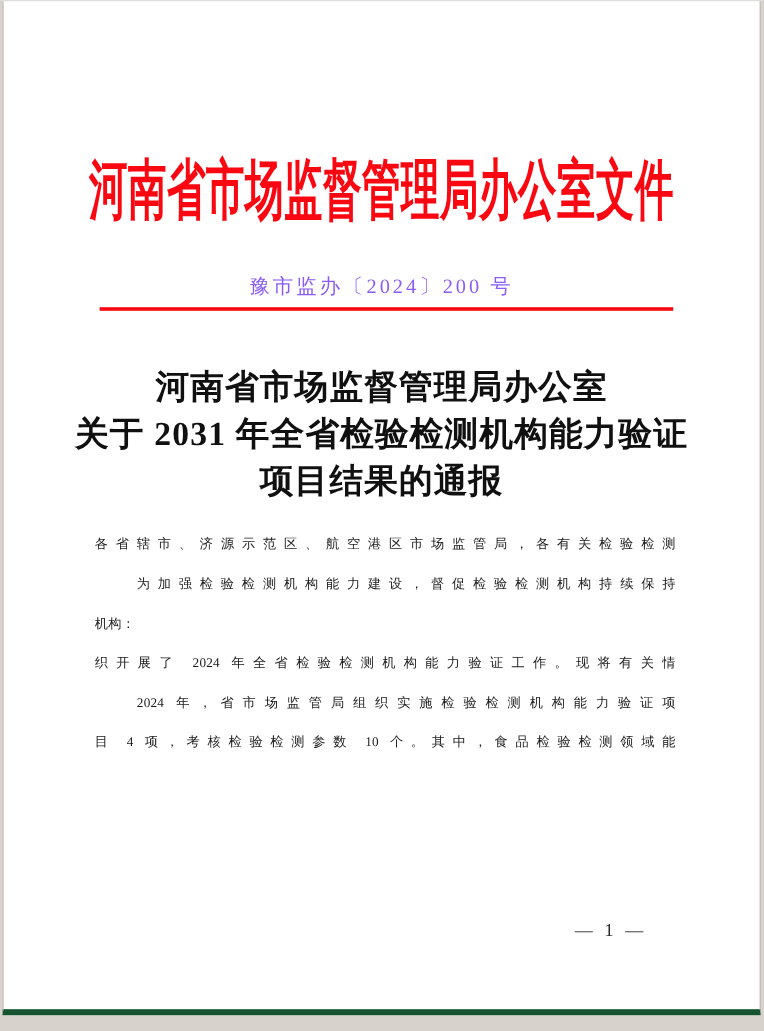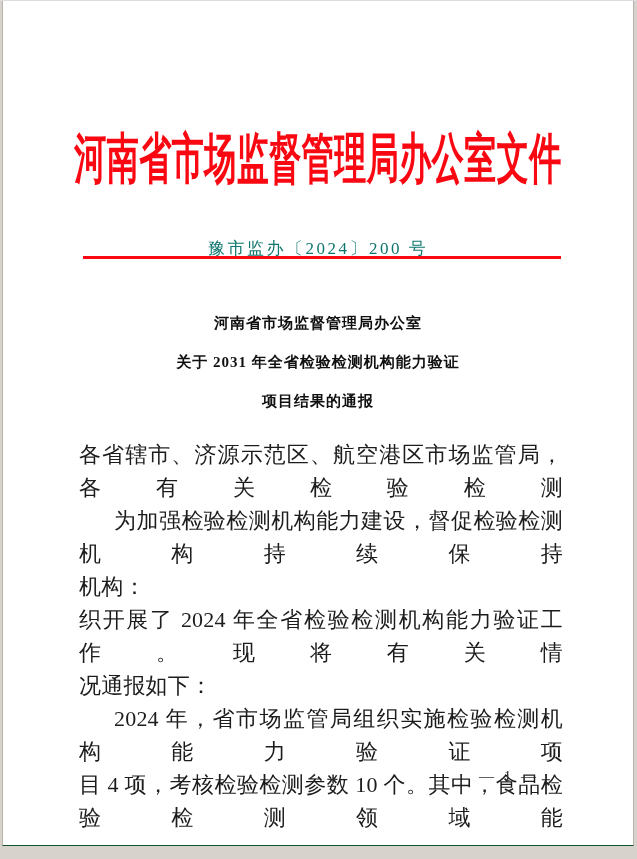--- a/index.html
+++ b/index.html
@@ -20,64 +20,64 @@
   .backdrop{
     position:absolute;inset:0;
     border-top:1px solid #dcdcdc;
   }
   .page{
     position:absolute;
     left:2px;right:3px;top:0;bottom:13px;
     background:var(--page-bg);
     border-left:1px solid #b9b2ac;
     border-right:1px solid #b9b2ac;
-    border-bottom:1px solid #14532d;
+    border-bottom:5px solid #14532d;
   }
   .banner{
     position:absolute;
     top:130px;left:0;right:0;
     text-align:center;
     font-size:32px;
     font-weight:bold;
     line-height:1;
     color:var(--banner-red);
     transform:scaleY(1.7);
     transform-origin:top center;
     white-space:nowrap;
     letter-spacing:0.5px;
   }
   .doc-number{
     position:absolute;
-    top:236px;left:0;right:0;
+    top:226px;left:0;right:0;
     text-align:center;
     font-size:17px;
     letter-spacing:2.5px;
-    color:#0f766e;
+    color:#8b5cf6;
   }
   .red-rule{
     position:absolute;
     top:255px;left:80px;
     width:478px;height:2.5px;
     background:var(--rule-red);
   }
   .title{
     position:absolute;
     top:303px;left:0;right:0;
     text-align:center;
-    font-size:15px;
+    font-size:28px;
     font-weight:600;
     line-height:39px;
     letter-spacing:1px;
     color:#101010;
   }
   .body-block{
     position:absolute;
     top:437px;left:76px;
     width:484px;
-    font-size:22px;
+    font-size:11px;
     line-height:33px;
     letter-spacing:0.2px;
   }
   .body-line{
     min-height:33px;
     text-justify:inter-ideograph;
   }
   .body-line.fill{
     text-align:justify;
     text-align-last:justify;
@@ -122,21 +122,20 @@
         <div class="body-line fill">各省辖市、济源示范区、航空港区市场监管局，各有关检验检测</div>
 
         <div class="body-line indent fill">为加强检验检测机构能力建设，督促检验检测机构持续保持</div>
 
         <div class="body-line">机构：</div>
 
 
 
         <div class="body-line fill">织开展了 2024 年全省检验检测机构能力验证工作。现将有关情</div>
 
-        <div class="body-line">况通报如下：</div>
 
 
         <div class="body-line indent fill">2024 年，省市场监管局组织实施检验检测机构能力验证项</div>
 
         <div class="body-line fill">目 4 项，考核检验检测参数 10 个。其中，食品检验检测领域能</div>
       </div>
 
     <div class="page-num">— 1 —</div>
 
   </div>

